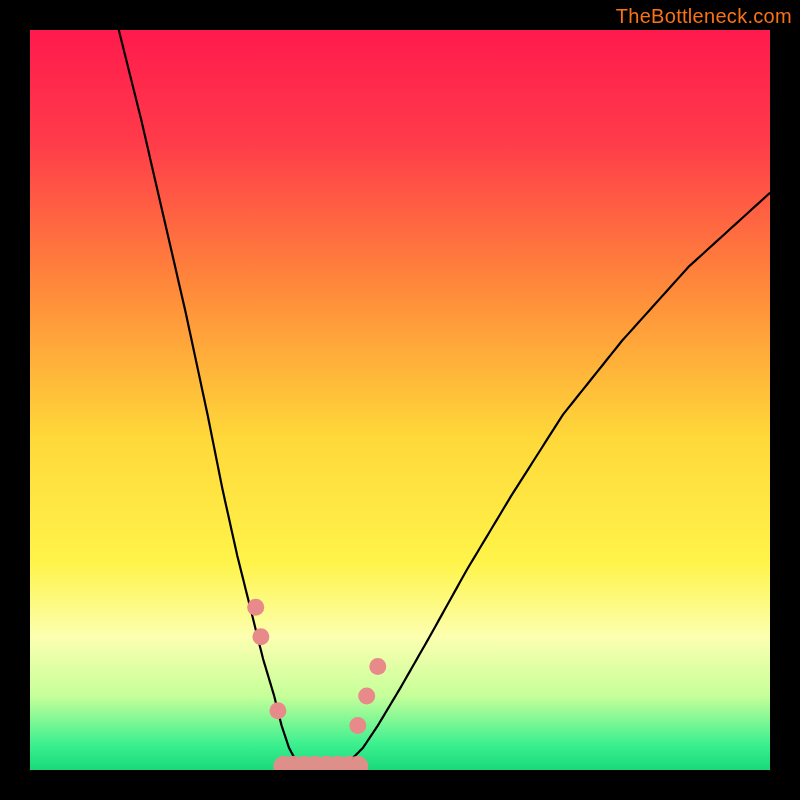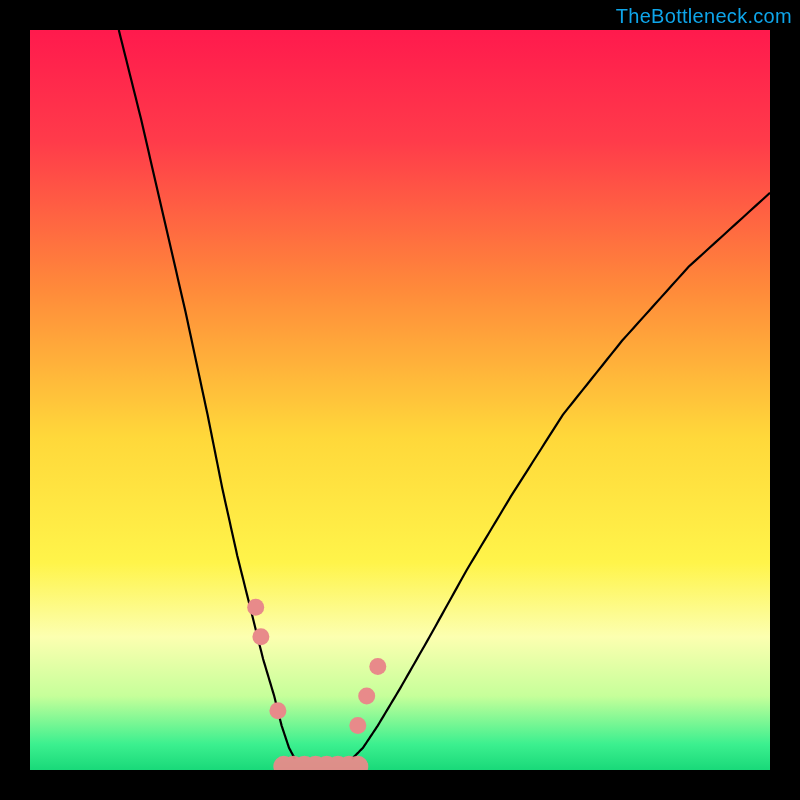--- a/index.html
+++ b/index.html
@@ -23,21 +23,21 @@
     position: absolute;
     top: 0;
     left: 0;
     width: 740px;
     height: 740px;
   }
   .watermark {
     position: absolute;
     top: 5px;
     right: 8px;
-    color: #0ea5e9;
+    color: #f97316;
     font-size: 20px;
     font-weight: 500;
     letter-spacing: 0.3px;
   }
   svg {
     display: block;
   }
 </style>
 </head>
 <body>

